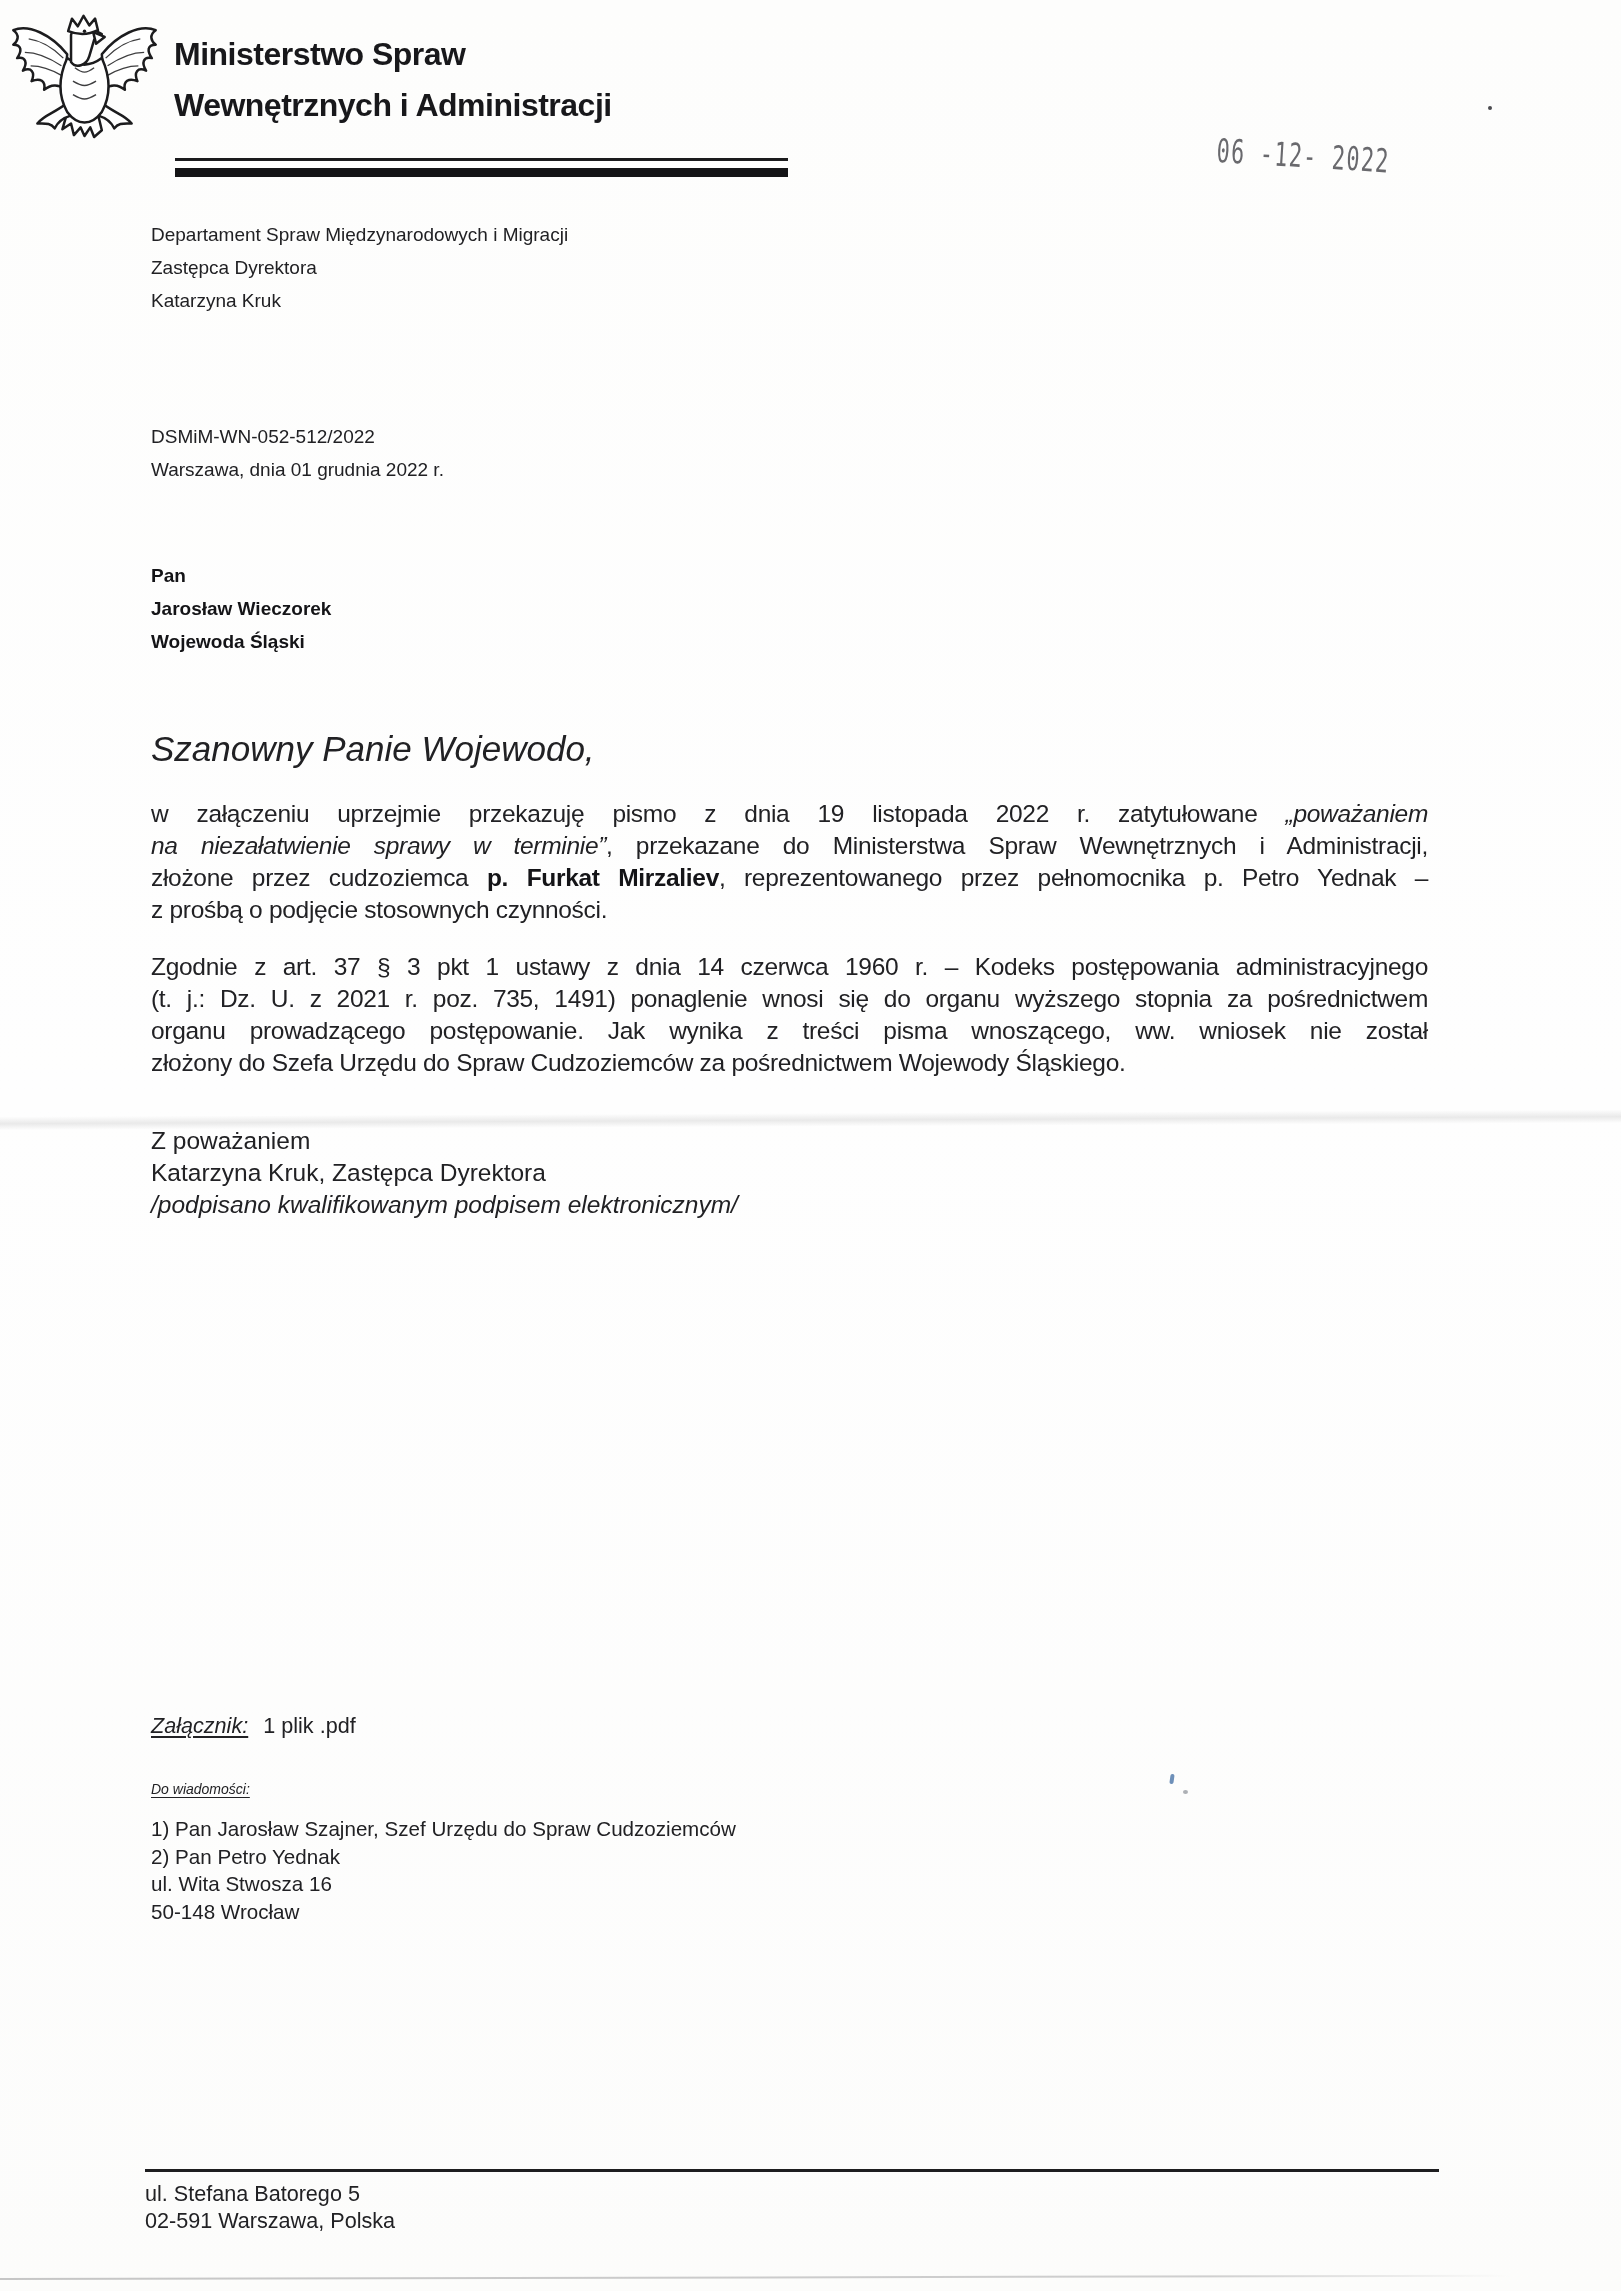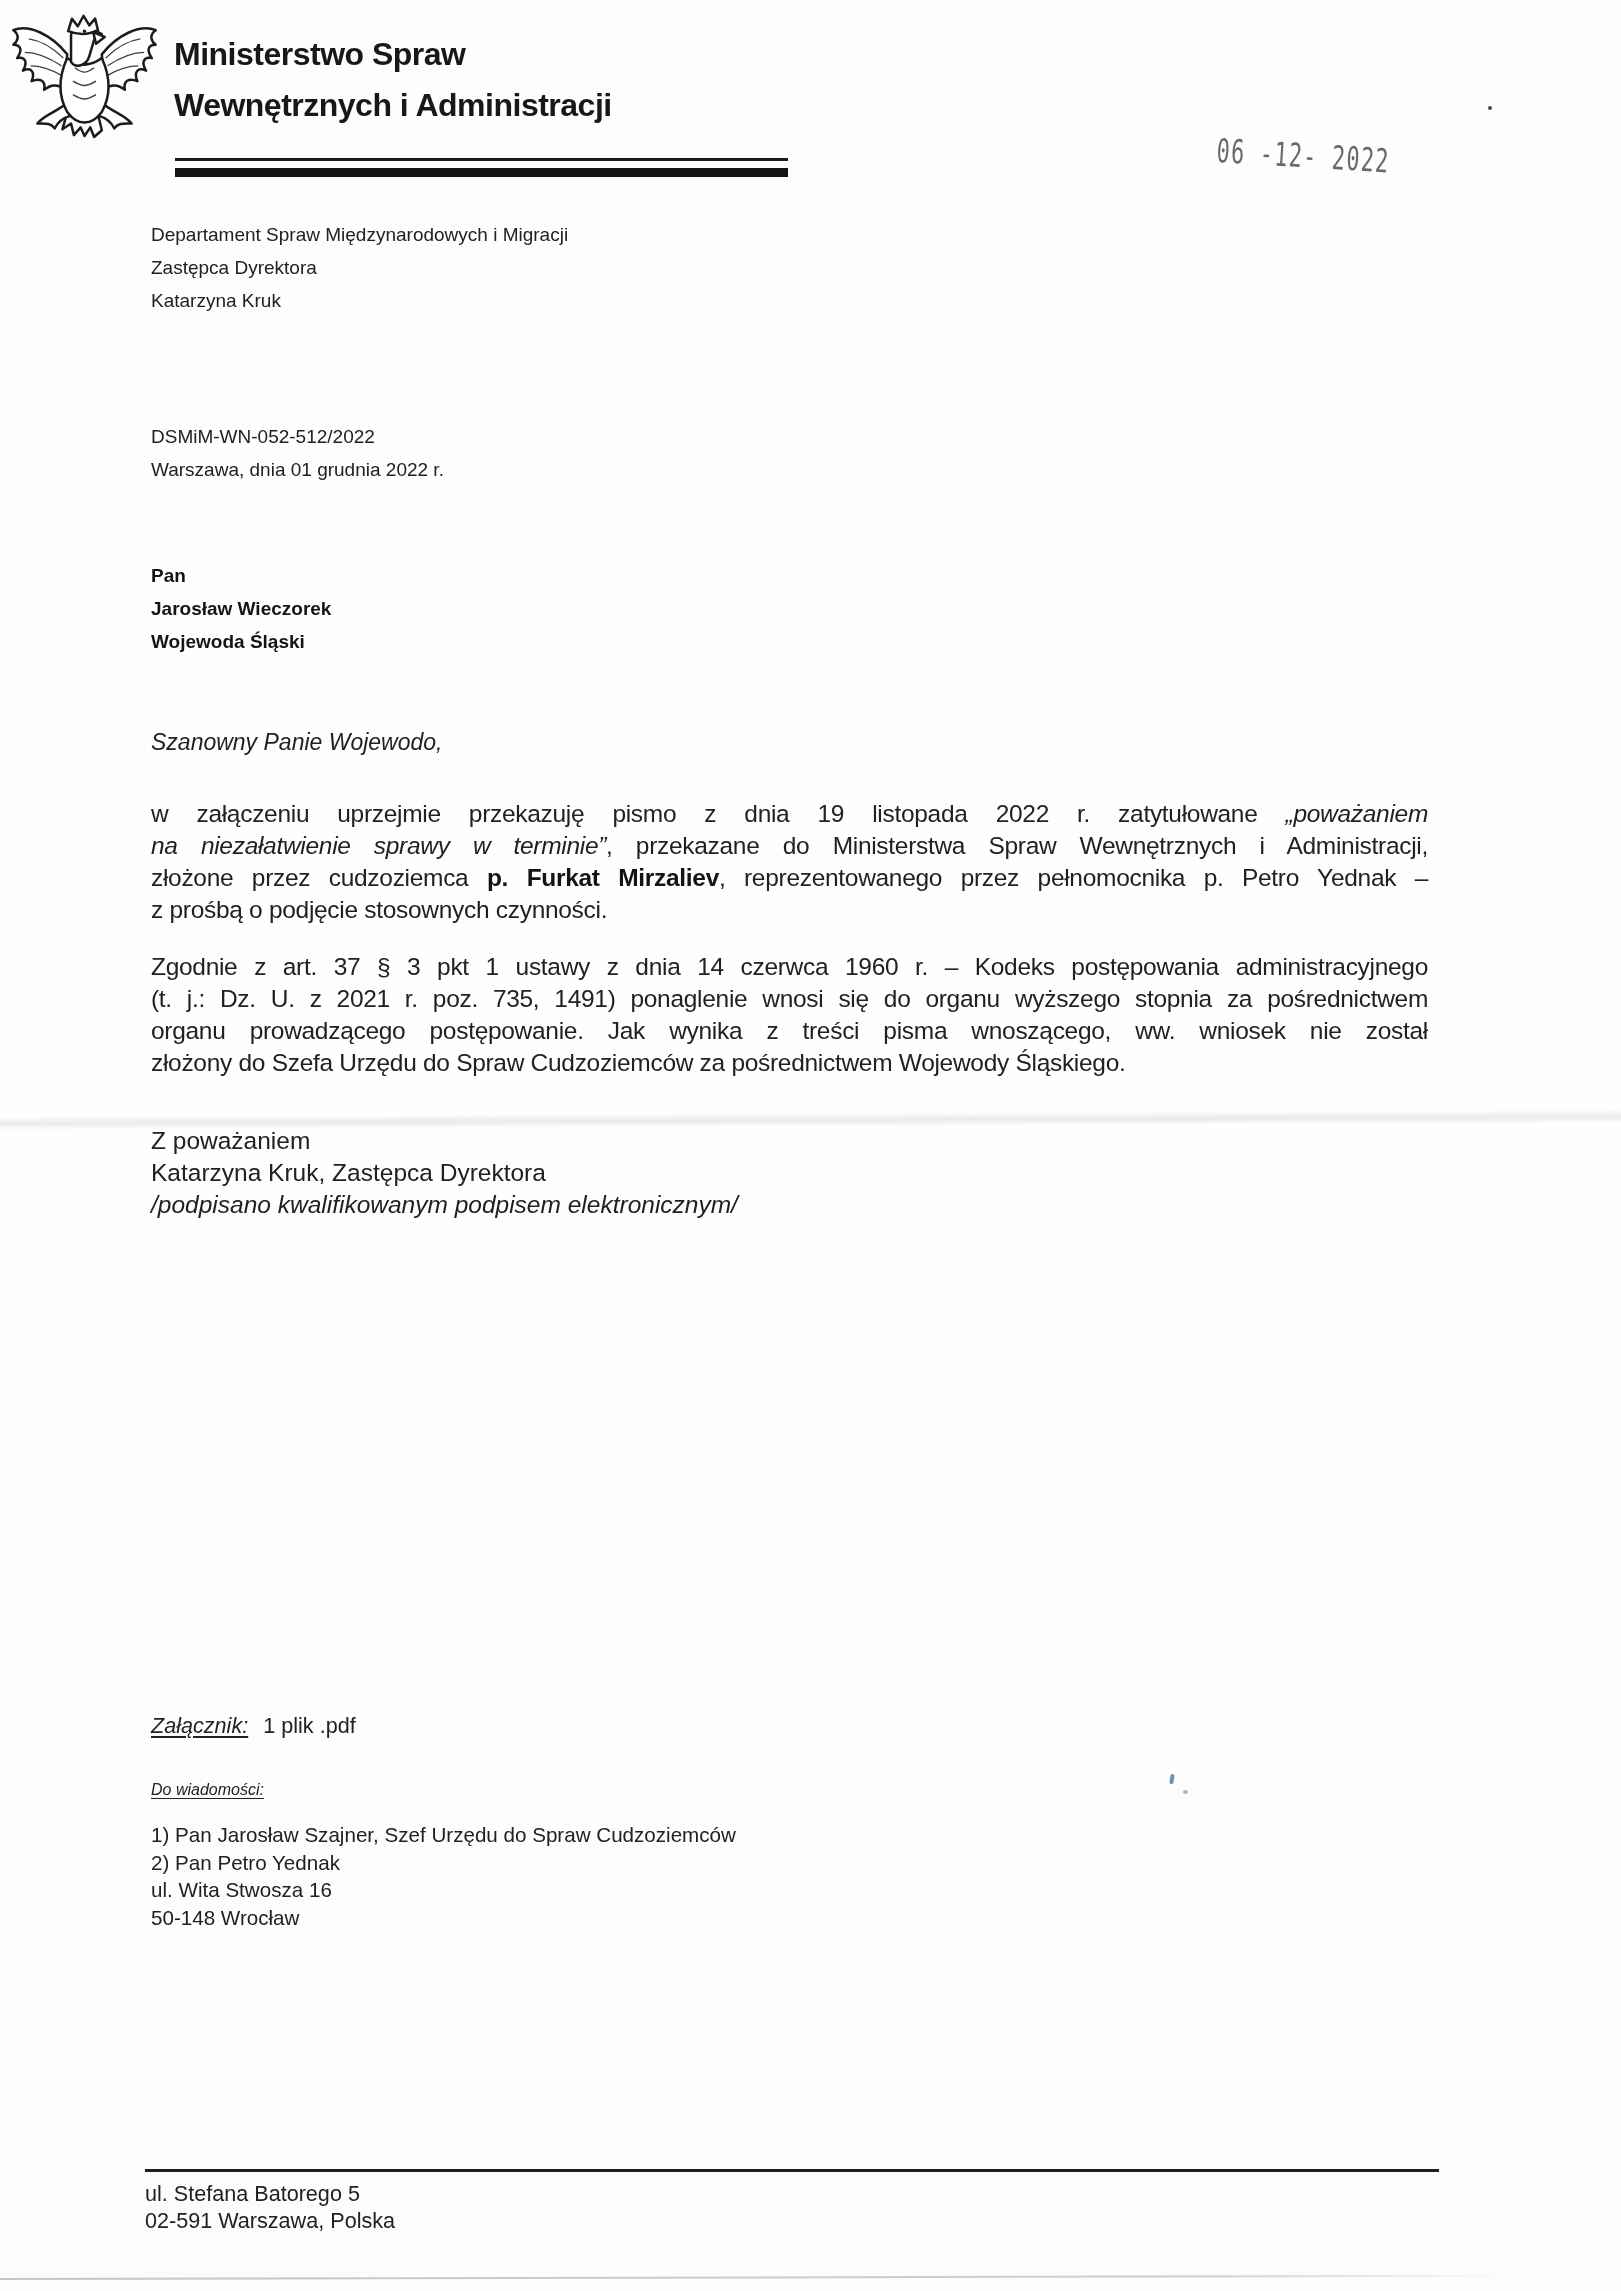--- a/index.html
+++ b/index.html
@@ -26,37 +26,37 @@
     font-size:33px;color:#55555a;letter-spacing:2px;
     transform:rotate(3.5deg) scaleX(0.66);
     transform-origin:left top;
     opacity:0.88;
   }
   
   .block{font-size:19px;line-height:33px;}
   .sender-block{left:151px;top:218px;}
   .ref-block{left:151px;top:420px;}
   .recipient-block{left:151px;top:559px;font-weight:bold;color:#141417;}
-  .salutation{left:151px;top:729px;font-style:italic;font-size:23px;}
+  .salutation{left:151px;top:729px;font-style:italic;font-size:35px;}
   .para{
     left:151px;width:1277px;
     font-size:24.5px;line-height:32px;letter-spacing:-0.3px;
     text-align:justify;
   }
   .para1{top:798px;}
   .para2{top:951px;}
   .jline{text-align:justify;text-align-last:justify;}
   .lline{text-align:left;text-align-last:left;}
   .closing-block{left:151px;top:1125px;font-size:24.5px;line-height:32px;}
   .it{font-style:italic;}
   .bd{font-weight:bold;color:#141417;}
   .small-block{font-size:20.6px;line-height:27.4px;}
   .attachment-block{left:151px;top:1713px;font-size:21.6px;}
   .cc-block{left:151px;top:1776px;}
-  .cc-label{font-size:16px;margin-bottom:18px;}
+  .cc-label{font-size:14px;margin-bottom:12px;}
   .ul-label{text-decoration:underline;text-underline-offset:2.9px;font-style:italic;}
   .val-gap{margin-left:15px;}
   
   .footer-rule{left:145px;top:2169px;width:1294px;height:2.9px;background:#1e1e20;}
   .footer-block{left:145px;top:2180px;font-size:21.6px;line-height:27.4px;}
   
   .crease{
     left:0;top:1113px;width:1621px;height:15.7px;
     background:linear-gradient(180deg,rgba(0,0,0,0) 0%,rgba(125,125,125,0.16) 45%,rgba(0,0,0,0) 85%);
     transform:rotate(-0.25deg);

